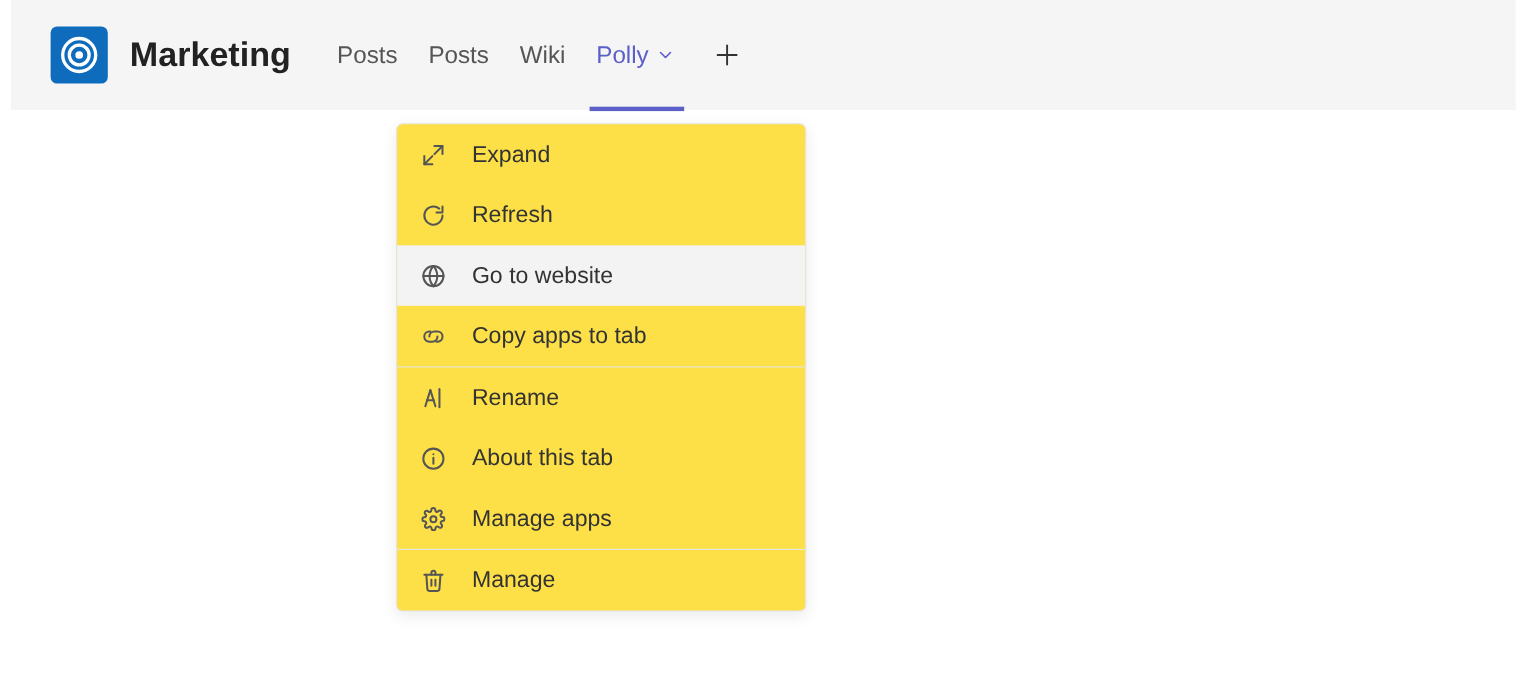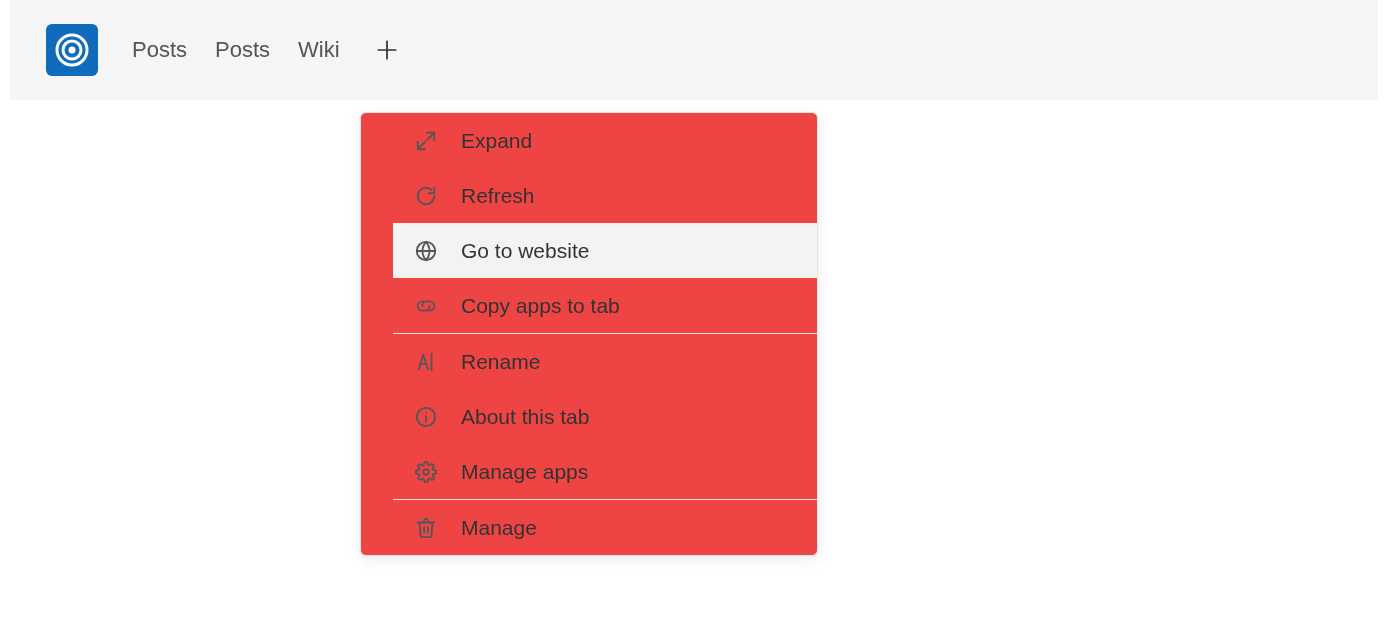--- a/index.html
+++ b/index.html
@@ -73,27 +73,26 @@
     display: flex;
     align-items: center;
     justify-content: center;
     cursor: pointer;
     color: #333;
   }
   .context-menu {
     position: absolute;
     top: 112px;
     left: 360px;
-    width: 458px;
-    background: #ef4444;
+    width: 373px;
+    background: #fde047;
     border: 1px solid #e5e5e5;
     border-radius: 6px;
     box-shadow: 0 4px 14px rgba(0,0,0,0.08);
     overflow: hidden;
-    padding-left: 32px;
   }
   .menu-item {
     display: flex;
     align-items: center;
     height: 55px;
     padding: 0 20px;
     cursor: pointer;
     font-size: 21px;
     color: #333;
   }
@@ -121,29 +120,38 @@
 <body>
 
 <div class="header-bar">
   <div class="channel-icon">
     <svg width="36" height="36" viewBox="0 0 36 36">
       <circle cx="18" cy="18" r="15" fill="none" stroke="#fff" stroke-width="3"></circle>
       <circle cx="18" cy="18" r="9" fill="none" stroke="#fff" stroke-width="3"></circle>
       <circle cx="18" cy="18" r="3.5" fill="#fff"></circle>
     </svg>
   </div>
+  <div class="channel-title">Marketing</div>
   <div class="tabs">
     <div class="tab">
       <span>Posts</span>
     </div>
     <div class="tab">
       <span>Posts</span>
     </div>
     <div class="tab">
       <span>Wiki</span>
+    </div>
+    <div class="tab active">
+      <span>Polly</span>
+      <span class="chevron-wrap">
+        <svg width="18" height="18" viewBox="0 0 24 24" fill="none" stroke="#5B5FC7" stroke-width="2" stroke-linecap="round" stroke-linejoin="round">
+          <polyline points="6 9 12 15 18 9"></polyline>
+        </svg>
+      </span>
     </div>
     <div class="add-tab">
       <svg width="26" height="26" viewBox="0 0 24 24" fill="none" stroke="#333" stroke-width="1.6" stroke-linecap="round">
         <line x1="12" y1="4" x2="12" y2="20"></line>
         <line x1="4" y1="12" x2="20" y2="12"></line>
       </svg>
     </div>
   </div>
 </div>
 

